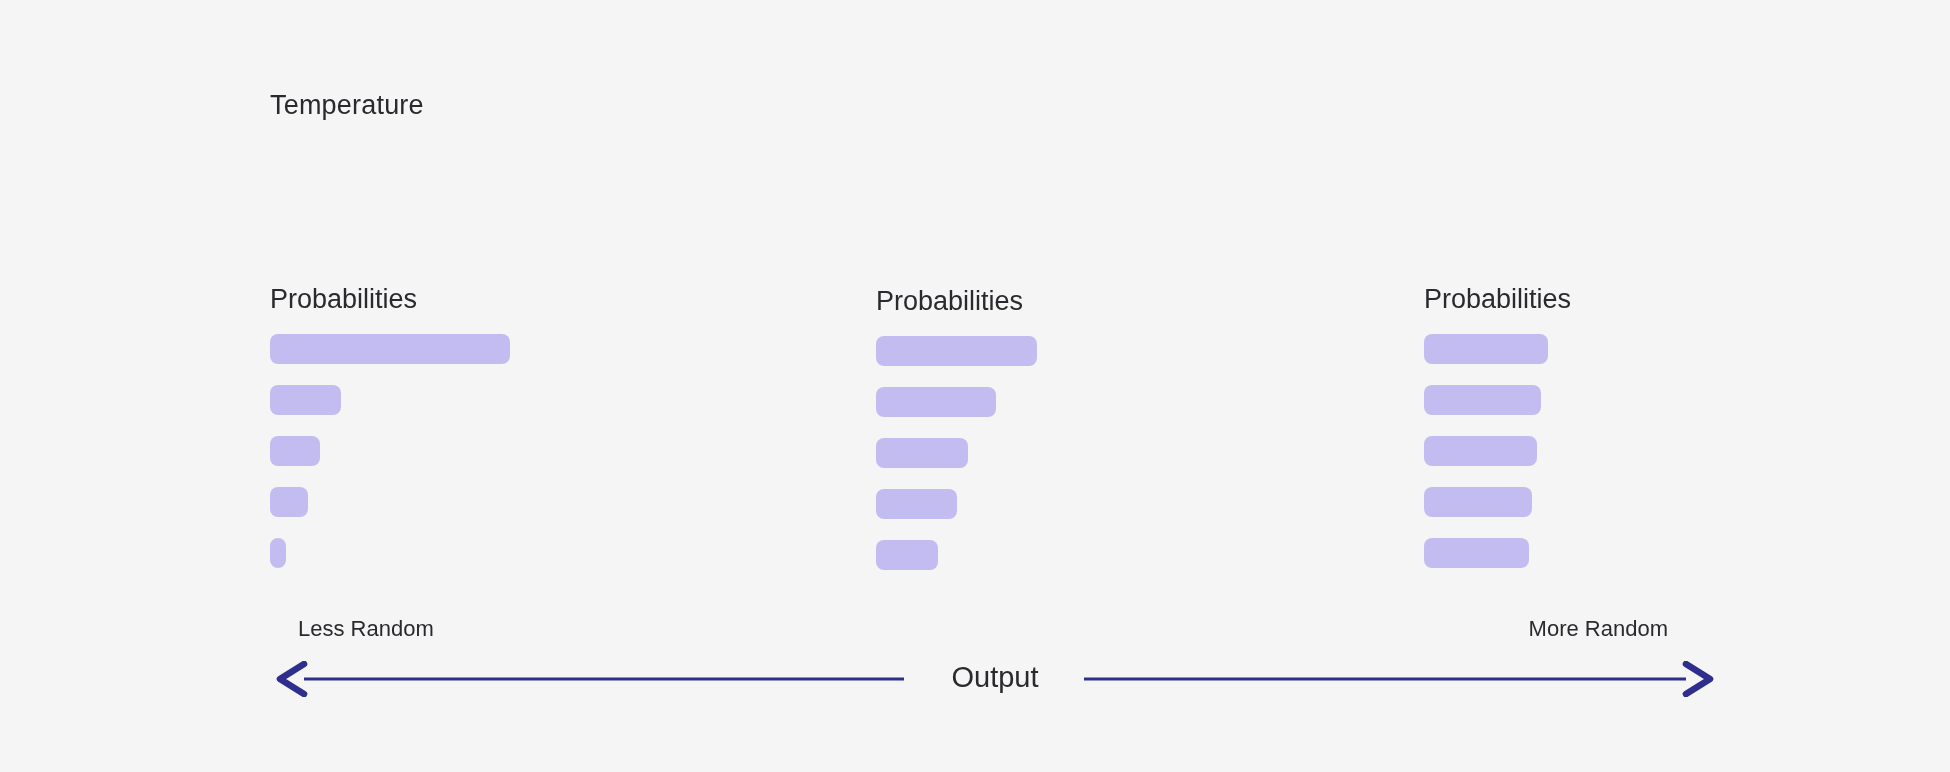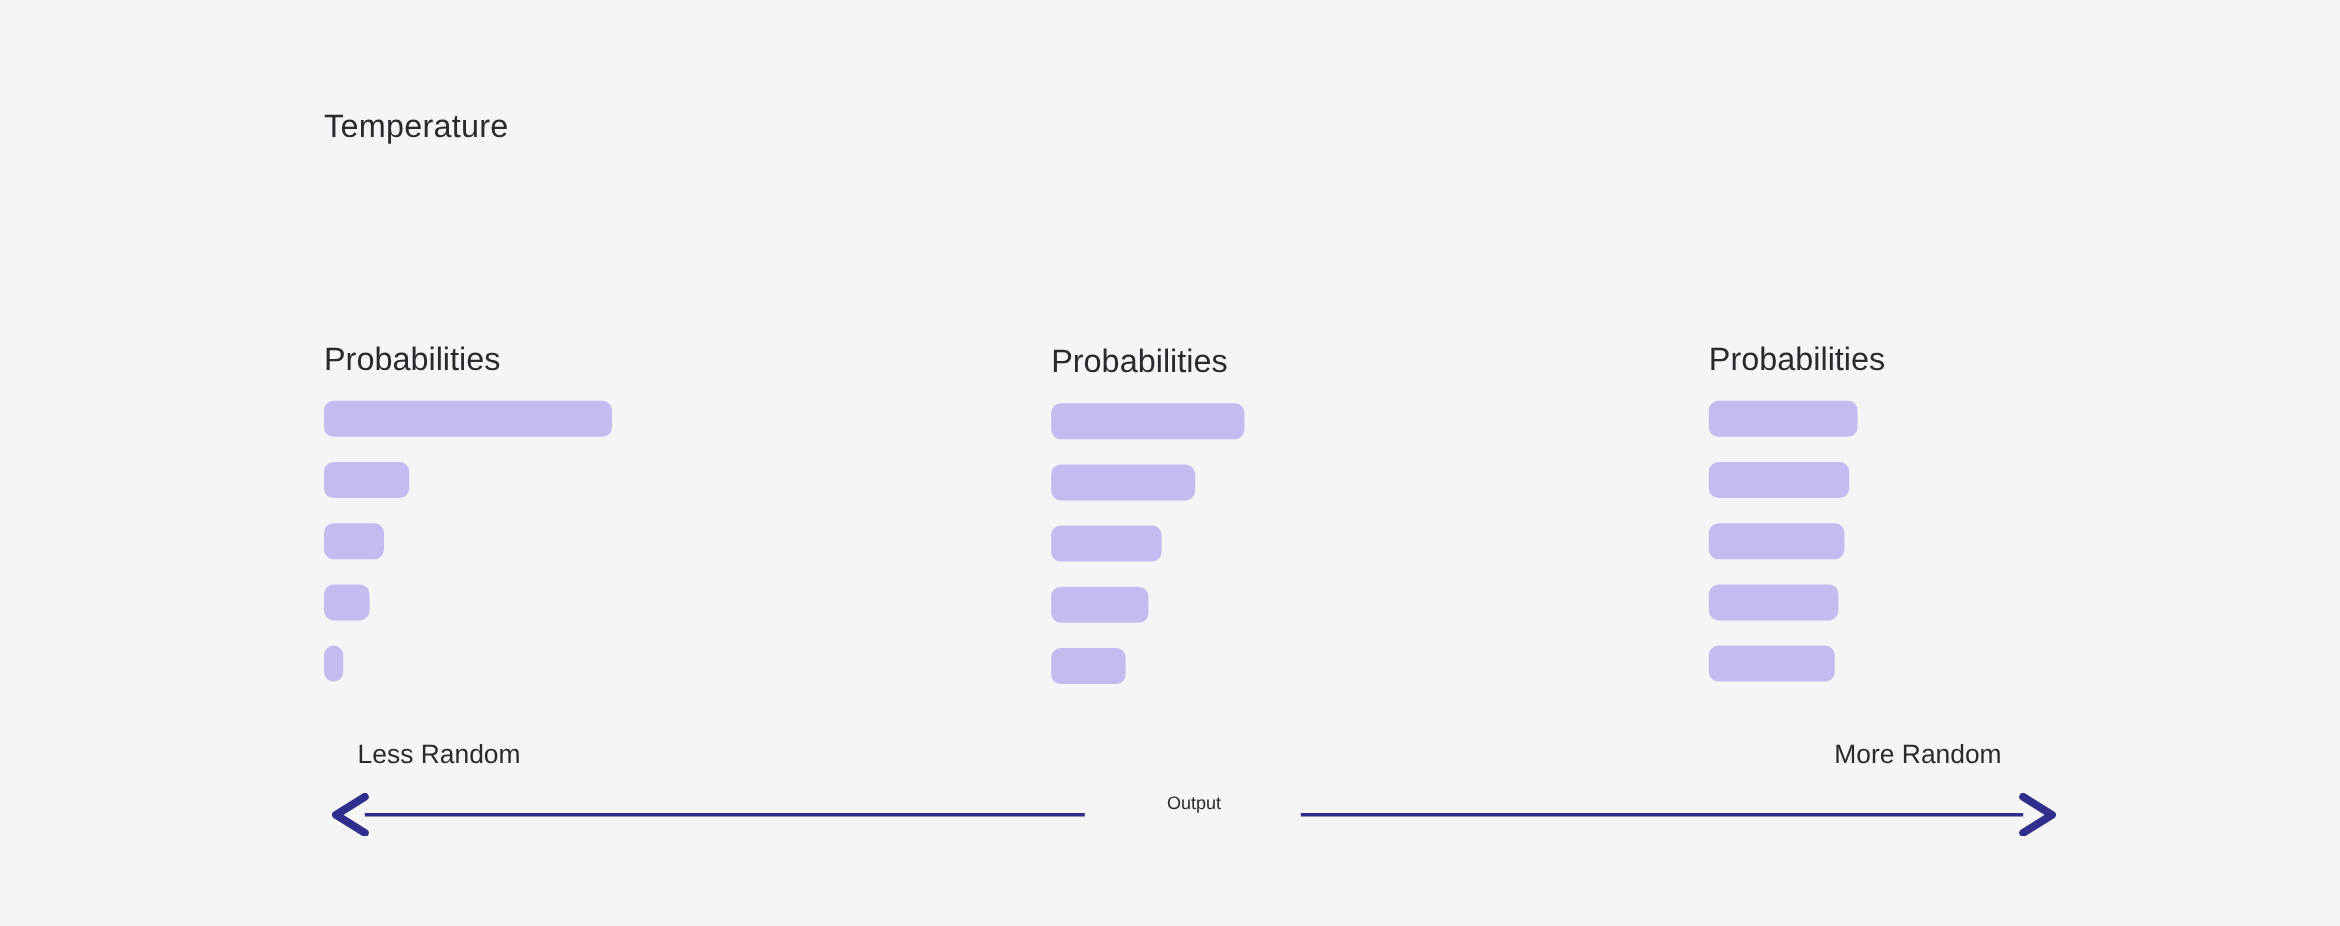--- a/index.html
+++ b/index.html
@@ -120,21 +120,21 @@
     color: #2A2A2E;
     white-space: nowrap;
   }
   .out-label.left   { left: 0; }
   .out-label.right  { right: 24px; }
   .out-label.center {
     left: 0;
     width: 1394px;
     top: 45px;
     text-align: center;
-    font-size: 15px;
+    font-size: 29px;
   }
   .output-svg {
     position: absolute;
     left: -12px;
     top: 48px;
     width: 1418px;
     height: 30px;
     overflow: visible;
   }
 </style>

